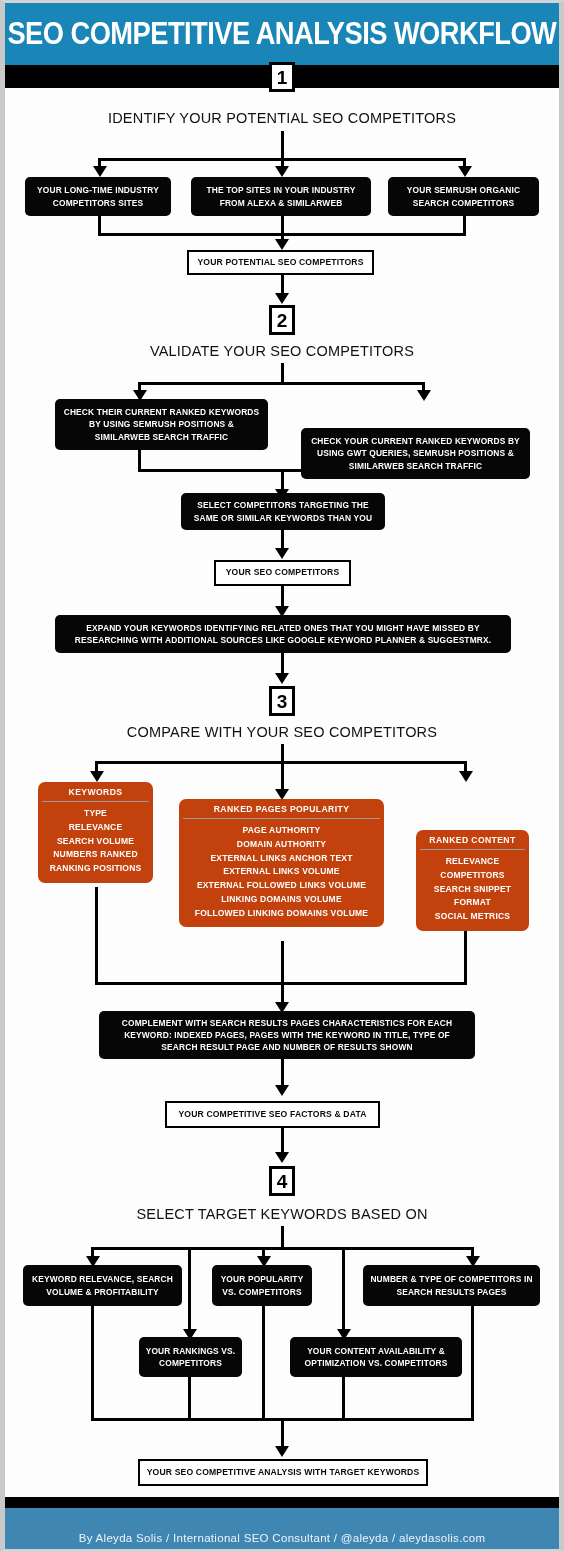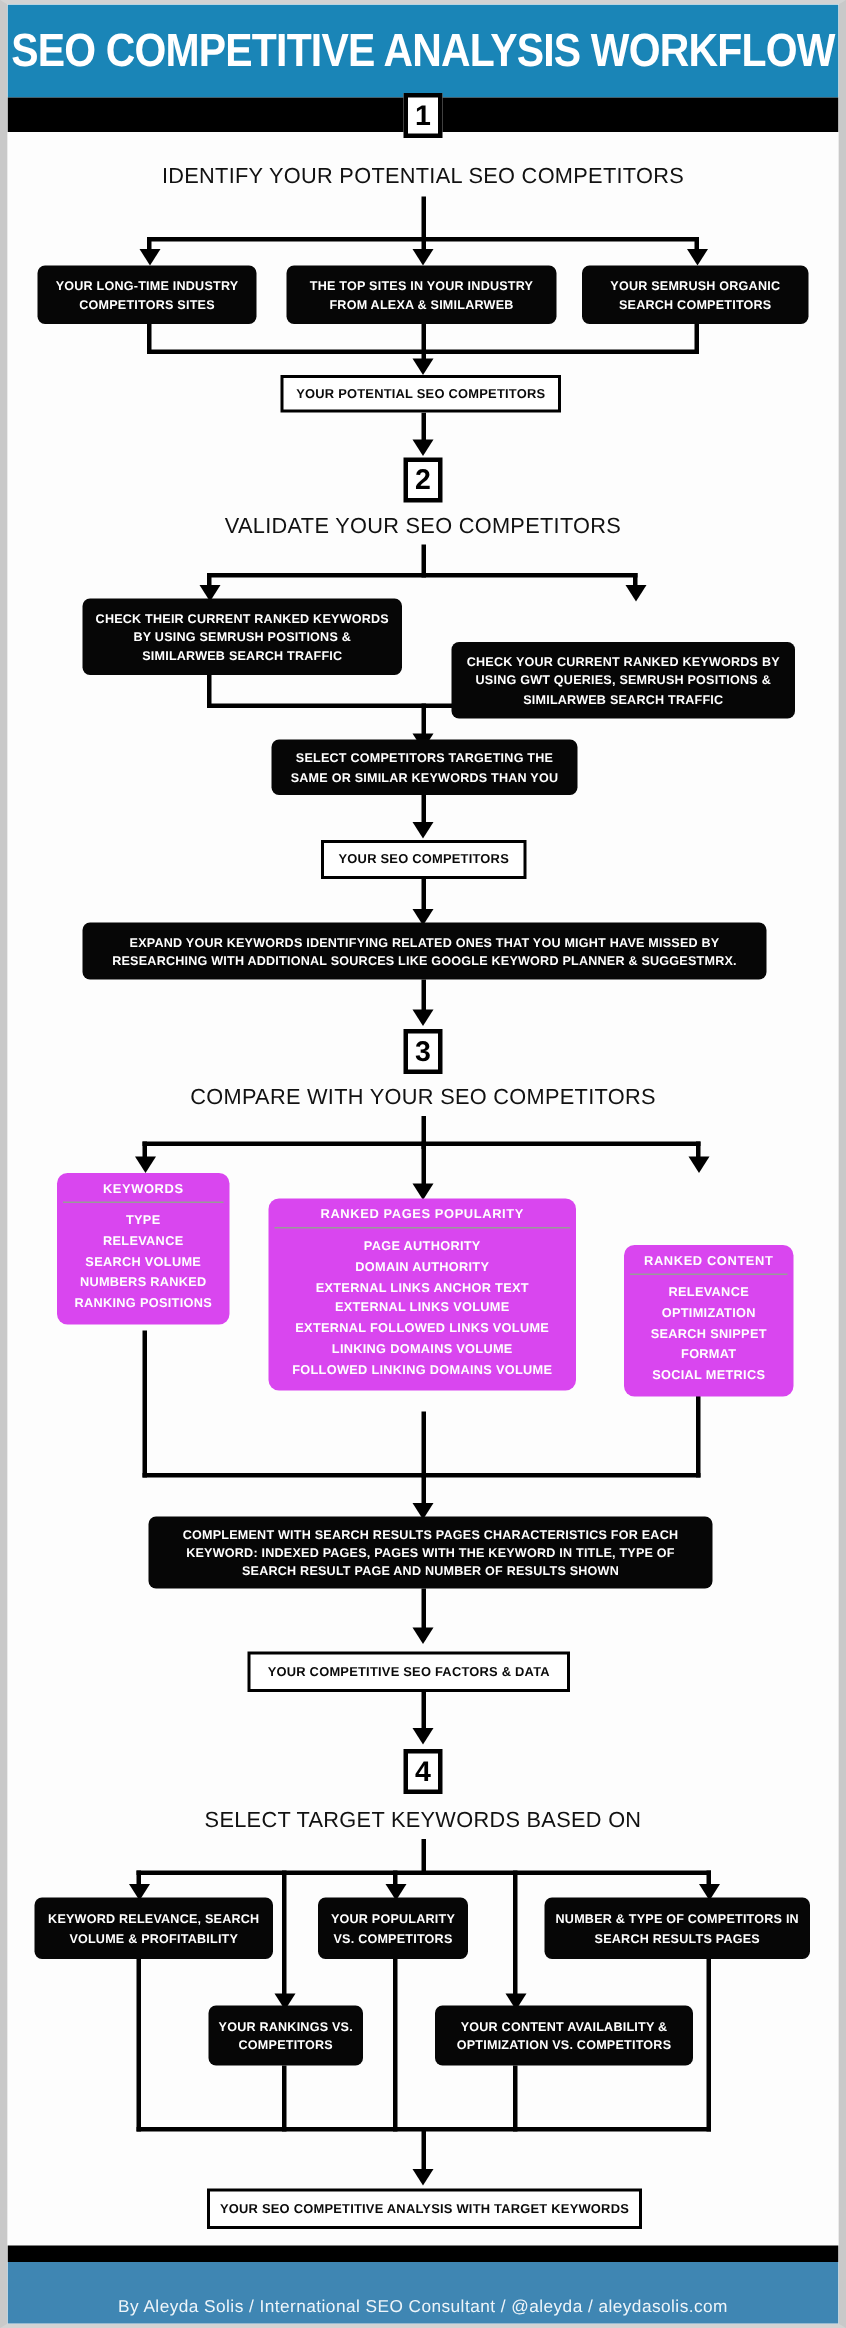--- a/index.html
+++ b/index.html
@@ -98,21 +98,21 @@
     font-weight:bold;
     line-height:1.3;
     letter-spacing:0.15px;
     padding:3px 6px;
   }
 
   
   .panel{
     position:absolute;
     box-sizing:border-box;
-    background:#d946ef;
+    background:#c2410c;
     color:#ffffff;
     border-radius:7px;
     overflow:hidden;
     z-index:4;
     padding-bottom:5px;
   }
   .panel-title{
     text-align:center;
     font-size:8.6px;
     font-weight:bold;
@@ -266,21 +266,21 @@
       <li>EXTERNAL FOLLOWED LINKS VOLUME</li>
       <li>LINKING DOMAINS VOLUME</li>
       <li>FOLLOWED LINKING DOMAINS VOLUME</li>
     </ul>
   </div>
 
   <div class="panel" style="left:411px; top:779px; width:113px;margin-top:48px;">
     <div class="panel-title">RANKED CONTENT</div>
     <ul class="panel-list">
       <li>RELEVANCE</li>
-      <li>OPTIMIZATION</li>
+      <li>COMPETITORS</li>
       <li>SEARCH SNIPPET</li>
       <li>FORMAT</li>
       <li>SOCIAL METRICS</li>
     </ul>
   </div>
 
   <div class="vline" style="left:90px; top:884px; height:98px;"></div>
   <div class="vline" style="left:459px; top:884px; height:98px;"></div>
   <div class="vline" style="left:275.5px; top:938px; height:44px;"></div>
   <div class="hline" style="left:90px; top:979px; width:372px;"></div>

